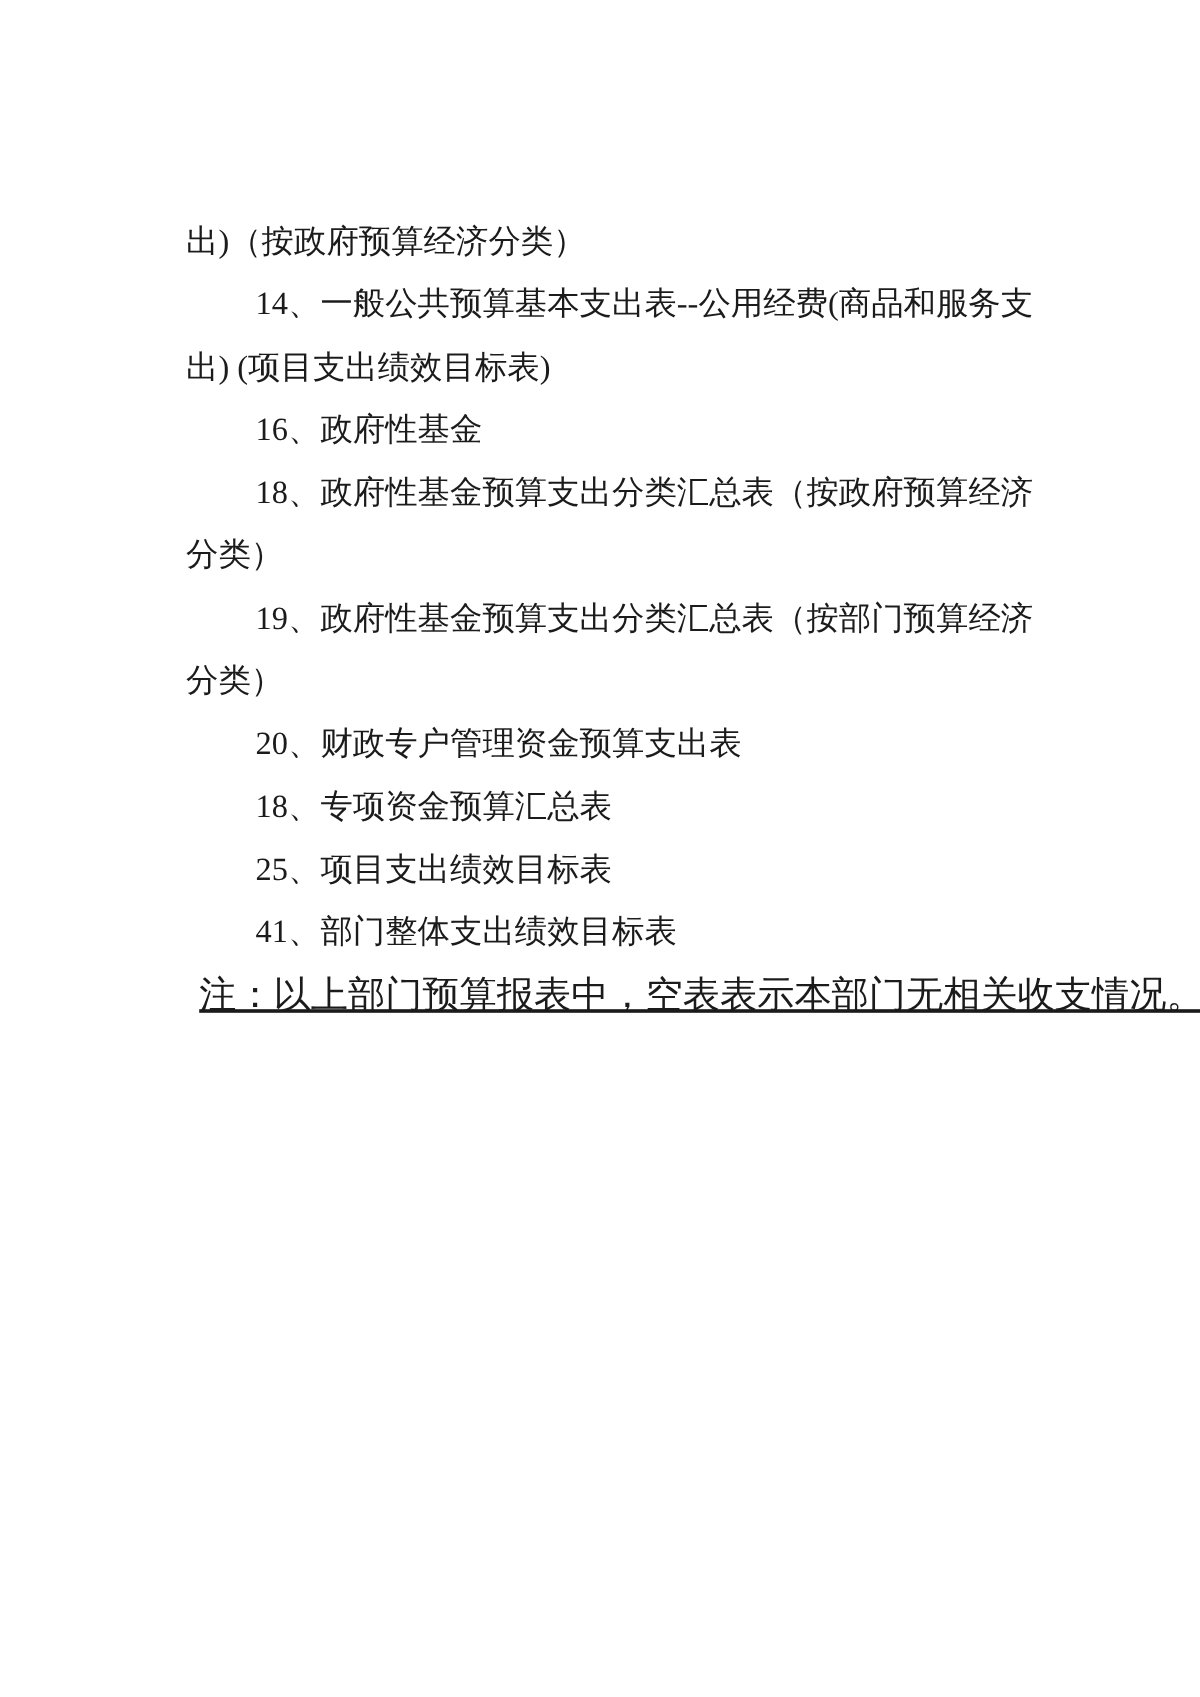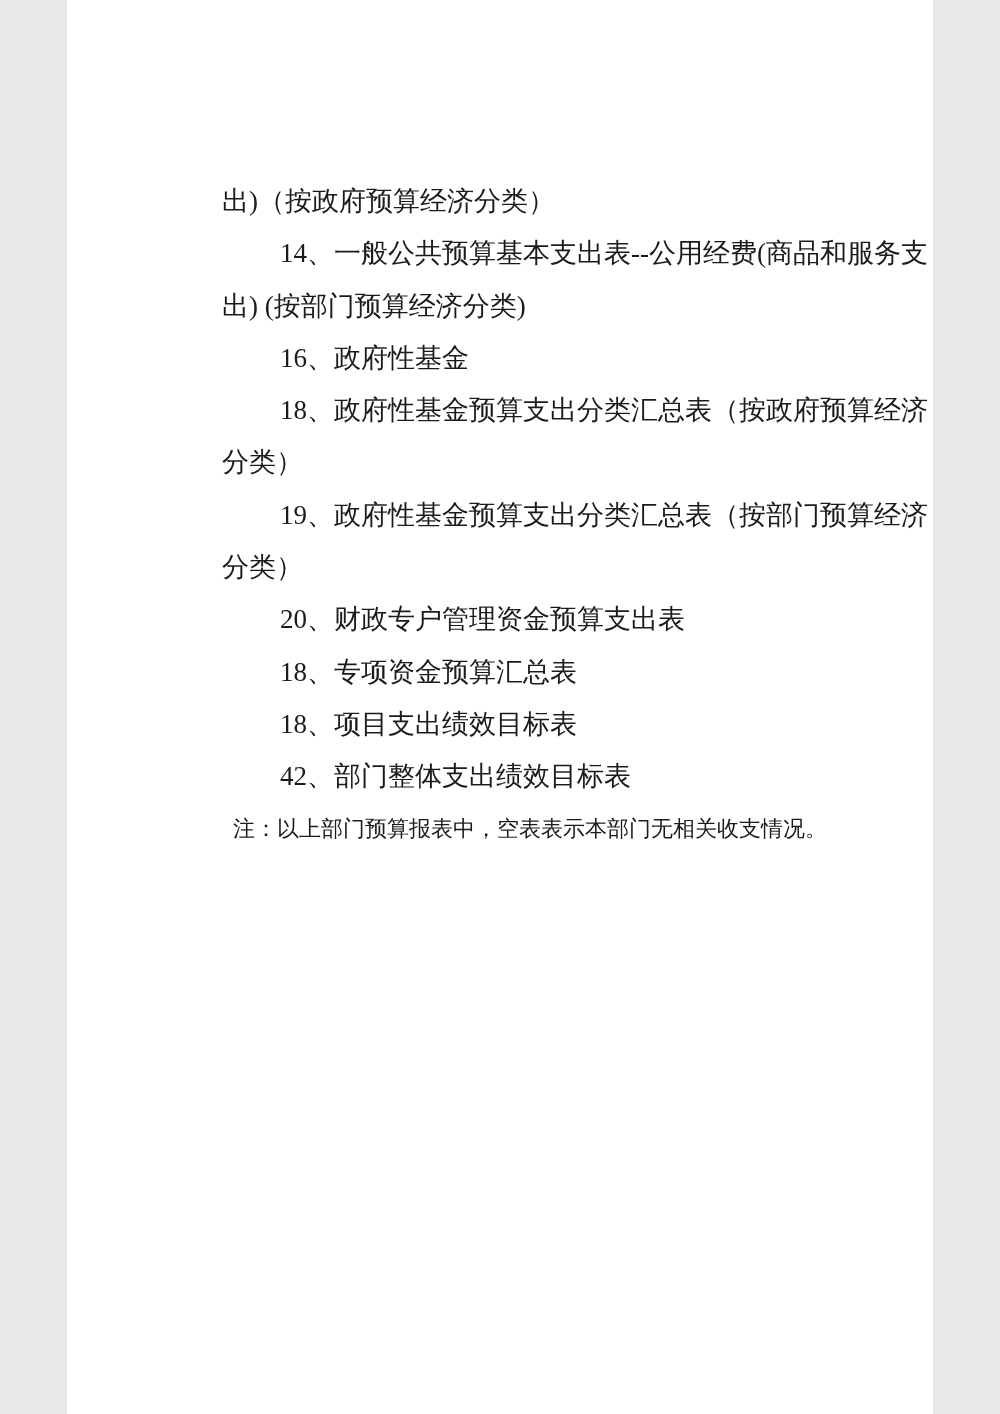--- a/index.html
+++ b/index.html
@@ -2,21 +2,21 @@
 <html><head>
 <meta charset="utf-8">
 <style>
   html, body {
     margin: 0;
     padding: 0;
     background: #e8e8e8;
   }
   .page {
     position: relative;
-    width: 866px;
+    width: 1000px;
     height: 1414px;
     margin: 0 auto;
     background: #ffffff;
     overflow: hidden;
     font-family: "Liberation Serif", "DejaVu Serif", serif;
   }
   .text-block {
     position: absolute;
     left: 155px;
     top: 175px;
@@ -29,38 +29,39 @@
   .line {
     white-space: nowrap;
   }
   .line.para {
     text-indent: 58px;
   }
   .line.flush {
     text-indent: 0;
   }
   .line.note {
-    font-size: 22px;
+    font-size: 31px;
     padding-left: 11px;
+    text-decoration: underline;
   }
 </style>
 </head>
 <body>
 
 <div class="page">
   <div class="text-block">
     <div id="lines-container">
         <div class="line flush">出)（按政府预算经济分类）</div>
         <div class="line para">14、一般公共预算基本支出表--公用经费(商品和服务支</div>
-        <div class="line flush">出) (按部门预算经济分类)</div>
+        <div class="line flush">出) (项目支出绩效目标表)</div>
         <div class="line para">16、政府性基金</div>
         <div class="line para">18、政府性基金预算支出分类汇总表（按政府预算经济</div>
         <div class="line flush">分类）</div>
         <div class="line para">19、政府性基金预算支出分类汇总表（按部门预算经济</div>
         <div class="line flush">分类）</div>
         <div class="line para">20、财政专户管理资金预算支出表</div>
         <div class="line para">18、专项资金预算汇总表</div>
-        <div class="line para">18、项目支出绩效目标表</div>
-        <div class="line para">42、部门整体支出绩效目标表</div>
+        <div class="line para">25、项目支出绩效目标表</div>
+        <div class="line para">41、部门整体支出绩效目标表</div>
       </div>
     <div class="line note">注：以上部门预算报表中，空表表示本部门无相关收支情况。</div>
   </div>
 </div>
 
 </body></html>

